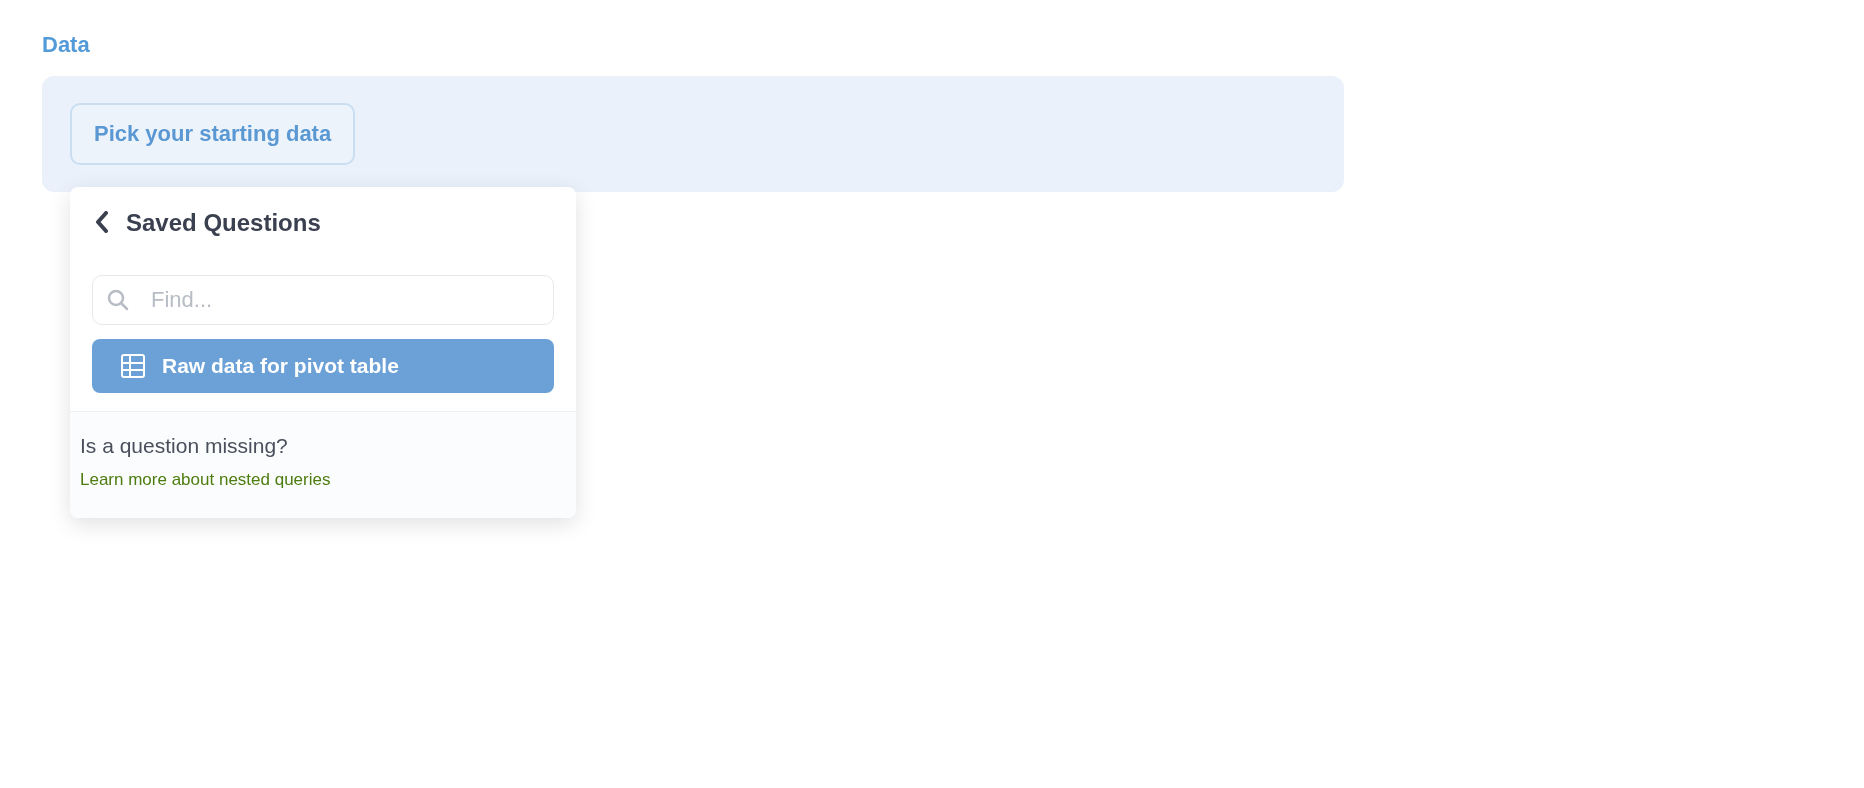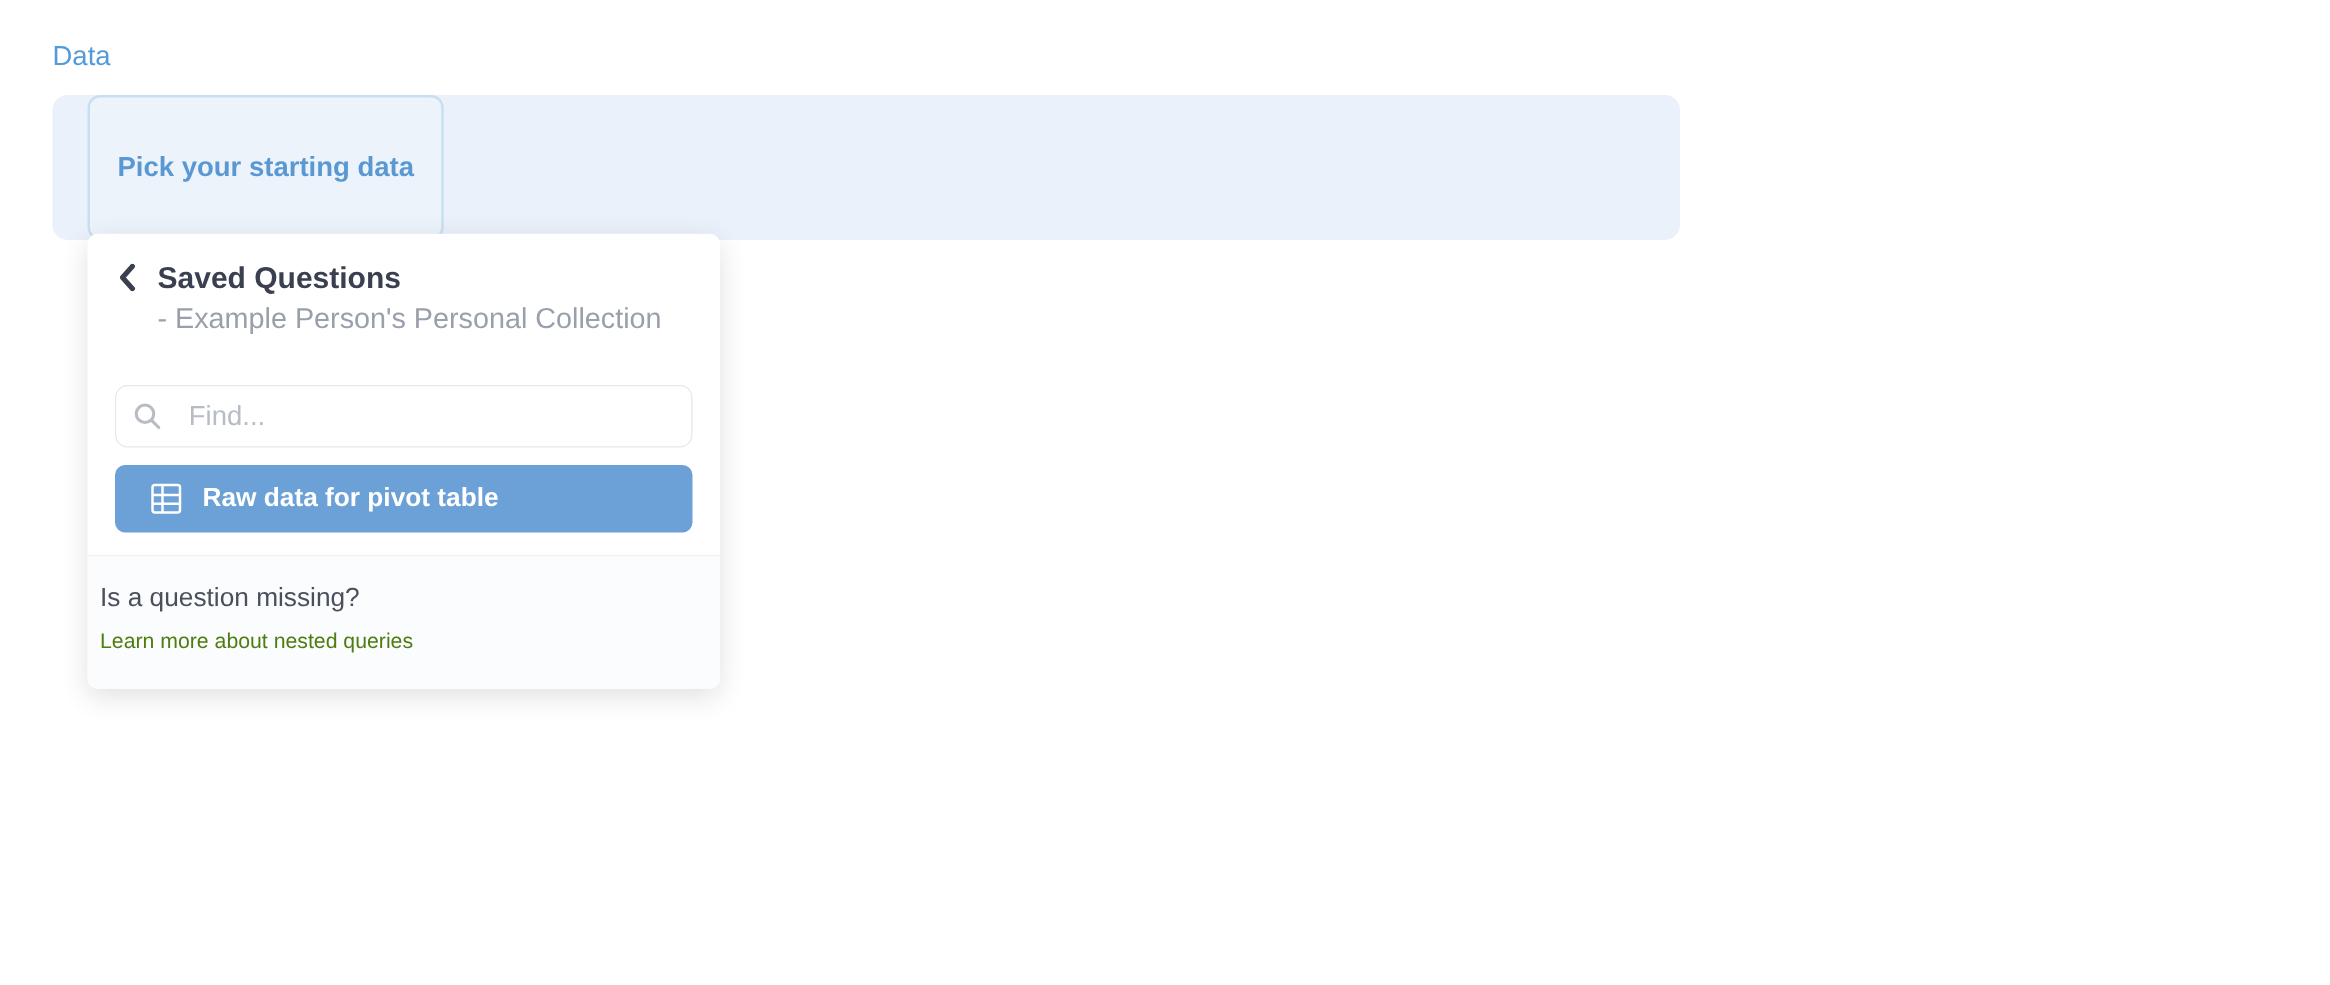--- a/index.html
+++ b/index.html
@@ -8,32 +8,33 @@
     background: #fff;
     width: 1864px;
     height: 788px;
     position: relative;
   }
   .section-label {
     position: absolute;
     left: 42px;
     top: 32px;
     color: #539ad8;
-    font-weight: 400;
+    font-weight: 700;
     font-size: 22px;
   }
   .data-panel {
     position: absolute;
     left: 42px;
     top: 76px;
     width: 1302px;
     height: 116px;
     background: #eaf1fb;
     border-radius: 12px;
     display: flex;
+    align-items: center;
     padding: 0 28px;
   }
   .pick-btn {
     background: #edf3fb;
     border: 2px solid #cadef2;
     border-radius: 10px;
     color: #5a98d3;
     font-weight: 700;
     font-size: 22px;
     padding: 16px 22px;
@@ -155,21 +156,20 @@
 <div class="popover">
   <div class="popover-header">
     <div class="header-row">
       <span class="back-chevron">
         <svg width="16" height="22" viewBox="0 0 16 22">
           <path d="M12 2 L4 11 L12 20" fill="none" stroke="currentColor" stroke-width="4" stroke-linecap="round" stroke-linejoin="round"></path>
         </svg>
       </span>
       <span class="header-title">Saved Questions</span>
     </div>
-    <div class="header-sub">- Example Person's Personal Collection</div>
   </div>
 
   <div class="search-wrap">
     <span class="search-icon">
       <svg width="24" height="24" viewBox="0 0 24 24">
         <circle cx="10" cy="10" r="7" fill="none" stroke="currentColor" stroke-width="2.5"></circle>
         <line x1="15.5" y1="15.5" x2="21" y2="21" stroke="currentColor" stroke-width="2.5" stroke-linecap="round"></line>
       </svg>
     </span>
     <input class="search-input" type="text" placeholder="Find..." style="">

